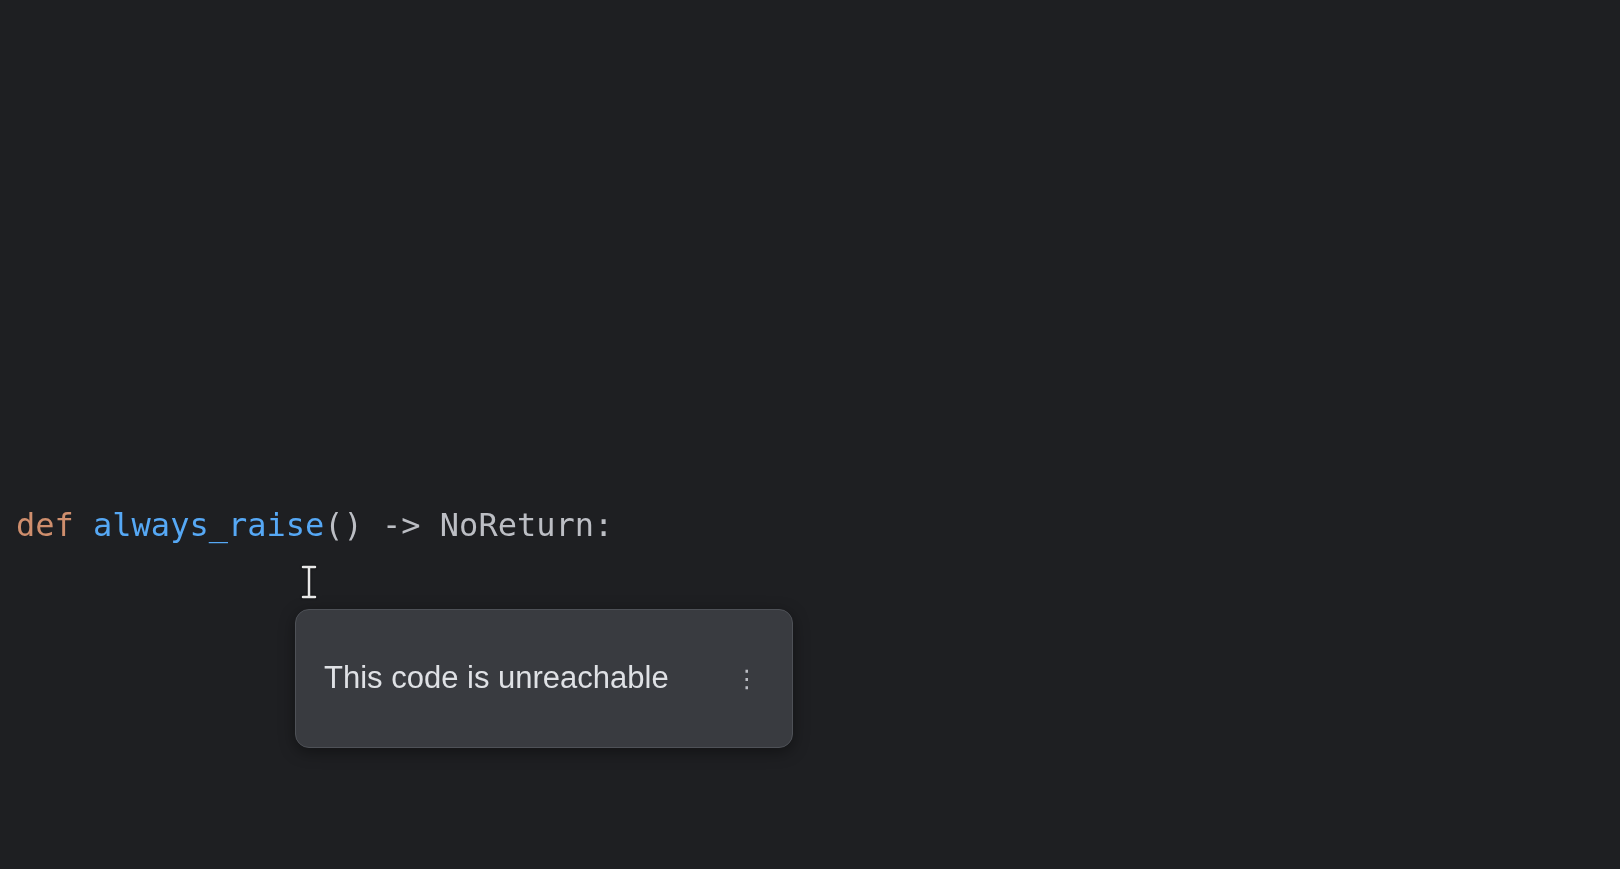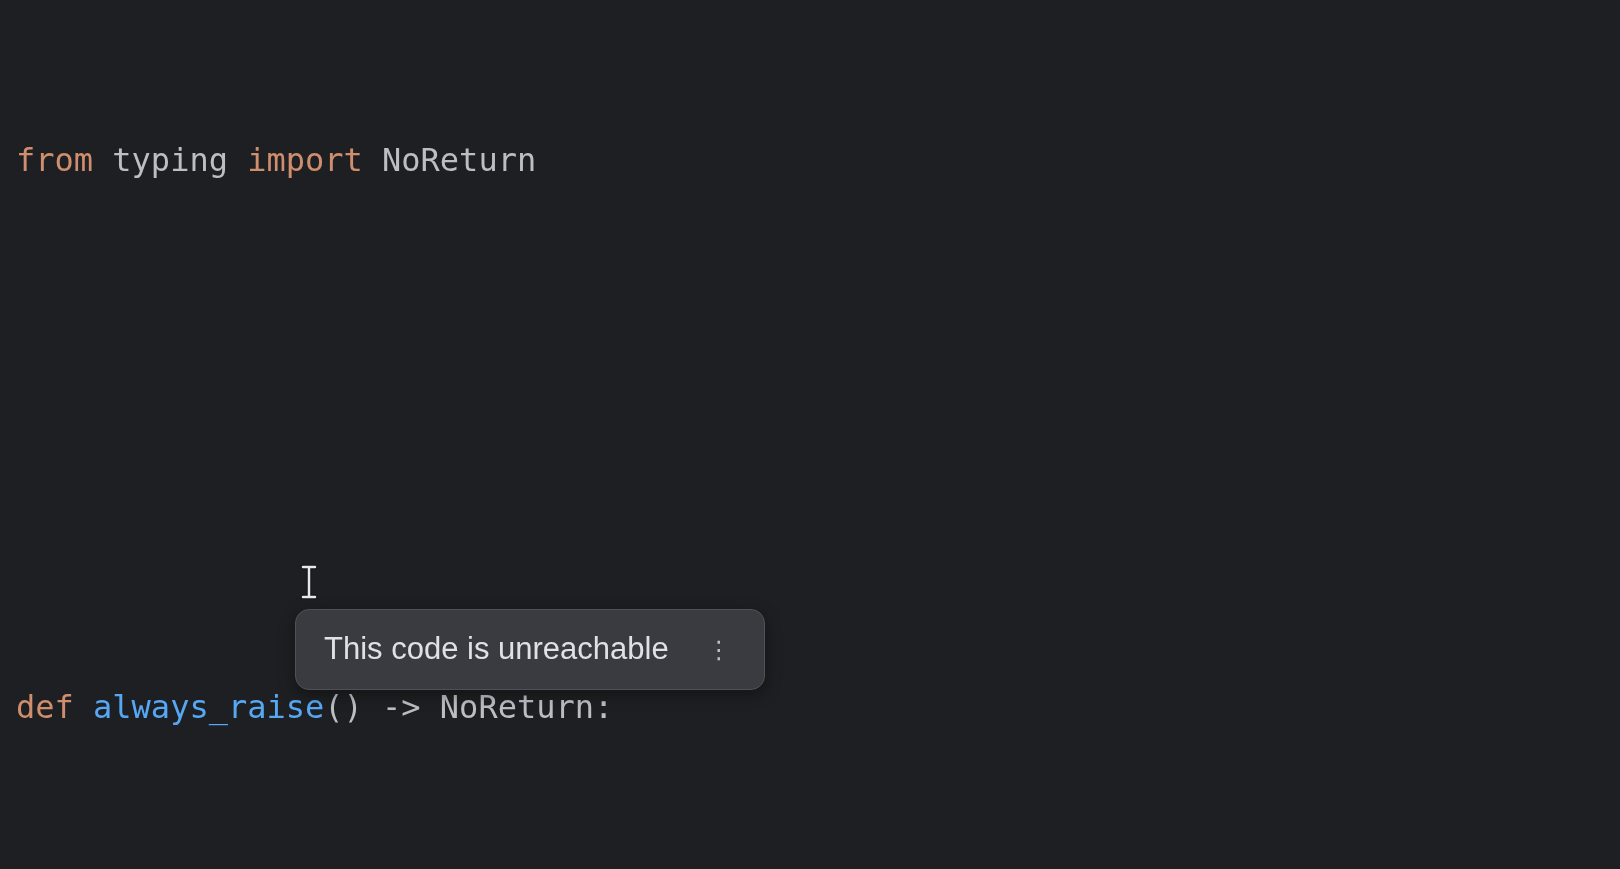--- a/index.html
+++ b/index.html
@@ -44,24 +44,24 @@
       width: 80px;
     }
     
     .tooltip {
       position: absolute;
       left: 295px;
       top: 609px;
       background-color: #393b40;
       border: 1px solid #4e5157;
       border-radius: 14px;
-      padding: 10px 28px;
+      padding: 39px 28px;
       display: flex;
       align-items: center;
-      gap: 32px;
+      gap: 60px;
       box-shadow: 0 4px 16px rgba(0,0,0,0.4);
       font-family: -apple-system, BlinkMacSystemFont, 'Segoe UI', sans-serif;
     }
     
     .tooltip-text {
       color: #dfe1e5;
       font-size: 31px;
       white-space: nowrap;
     }
     
@@ -83,21 +83,20 @@
     }
     
     .cursor-ibeam svg {
       filter: drop-shadow(0 0 1px rgba(0,0,0,0.8));
     }
   </style>
 </head>
 <body>
 
 <div class="code-editor">
-  <span class="line"><span class="kw">from</span> <span class="id">typing</span> <span class="kw">import</span> <span class="id">NoReturn</span></span>
   <span class="line"></span>
   <span class="line"></span>
   <span class="line"><span class="kw">def</span> <span class="fn">always_raise</span><span class="pn">()</span><span class="pn"> -&gt; </span><span class="type">NoReturn</span><span class="pn">:</span></span>
   <span class="line"><span class="indent"></span> </span>
   
   
   
   
   
 </div>

